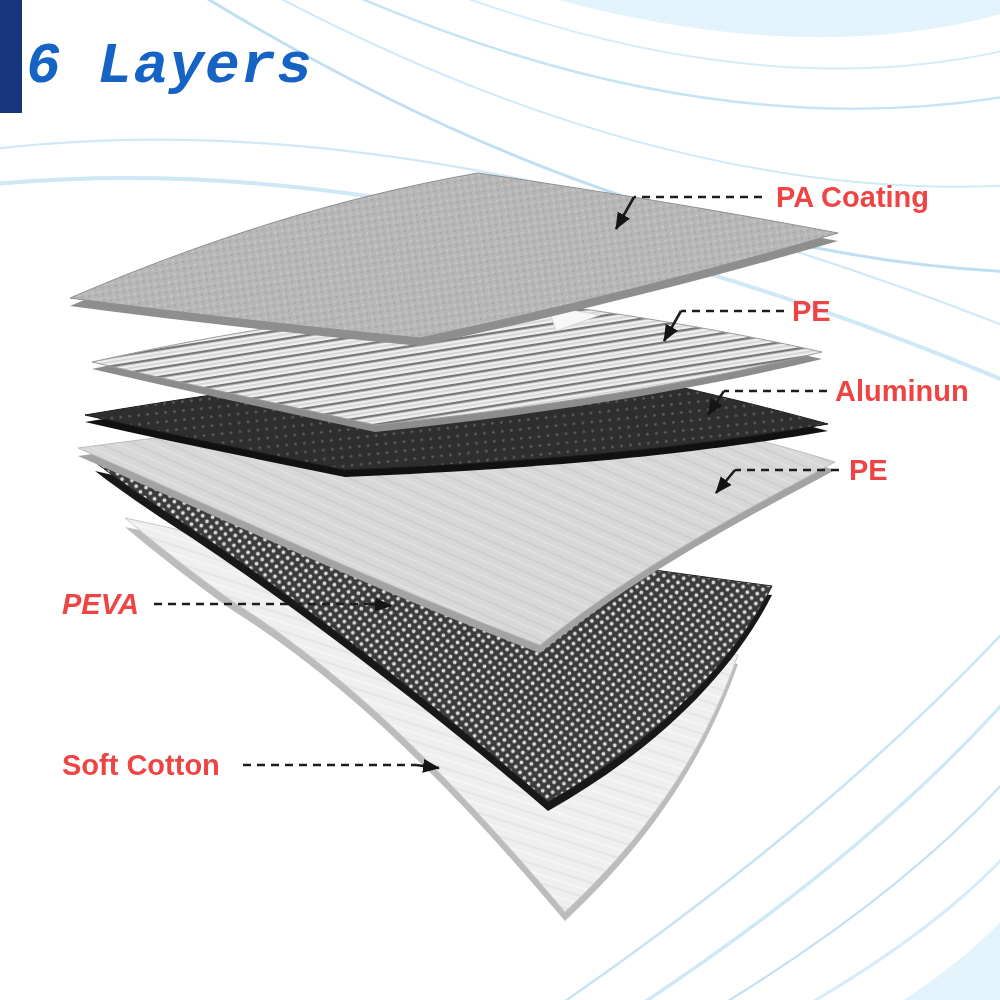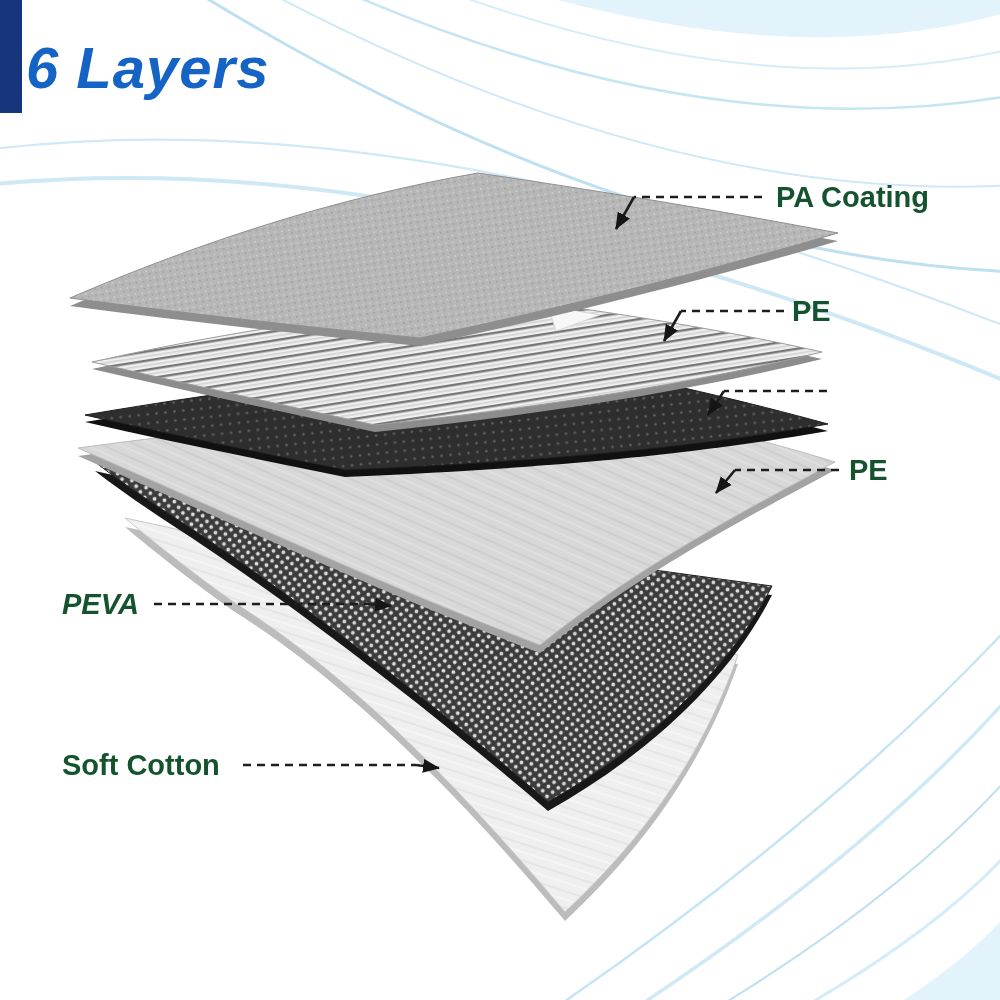--- a/index.html
+++ b/index.html
@@ -9,25 +9,25 @@
     font-family:"Liberation Sans", sans-serif;
   }
   .diagram-svg { position:absolute; left:0; top:0; width:1000px; height:1000px; }
   .banner {
     position:absolute; left:0; top:0; width:22px; height:113px;
     background:#17357d;
   }
   .title {
     position:absolute; left:26px; top:34px;
     font-size:58px; font-weight:bold; font-style:italic;
-    color:#1563c5; letter-spacing:1px; white-space:nowrap;
+    color:#1563c5; letter-spacing:1px; white-space:nowrap;font-family:Liberation Mono, monospace;
   }
   .layer-label {
     position:absolute; transform:translateY(-50%);
-    font-size:29px; font-weight:bold; color:#14532d; white-space:nowrap;
+    font-size:29px; font-weight:bold; color:#ef4444; white-space:nowrap;
   }
   .lbl-pa     { left:776px; top:197px; }
   .lbl-pe1    { left:792px; top:311px; }
   .lbl-alu    { left:835px; top:391px; }
   .lbl-pe2    { left:849px; top:470px; }
   .lbl-peva   { left:62px;  top:604px;font-style:italic; }
   .lbl-cotton { left:62px;  top:765px; }
 </style>
 </head>
 <body>
@@ -144,17 +144,18 @@
         <path d="M 416,765 L 439,768" stroke-width="2.6" marker-end="url(#arrowhead)"></path>
       </g>
     </g>
   </svg>
 
   <div class="banner"></div>
   <div class="title">6 Layers</div>
 
   <div class="layer-label lbl-pa">PA Coating</div>
   <div class="layer-label lbl-pe1">PE</div>
+  <div class="layer-label lbl-alu">Aluminun</div>
   <div class="layer-label lbl-pe2">PE</div>
   <div class="layer-label lbl-peva">PEVA</div>
   <div class="layer-label lbl-cotton">Soft Cotton</div>
 
 </div>
 
 </body></html>

